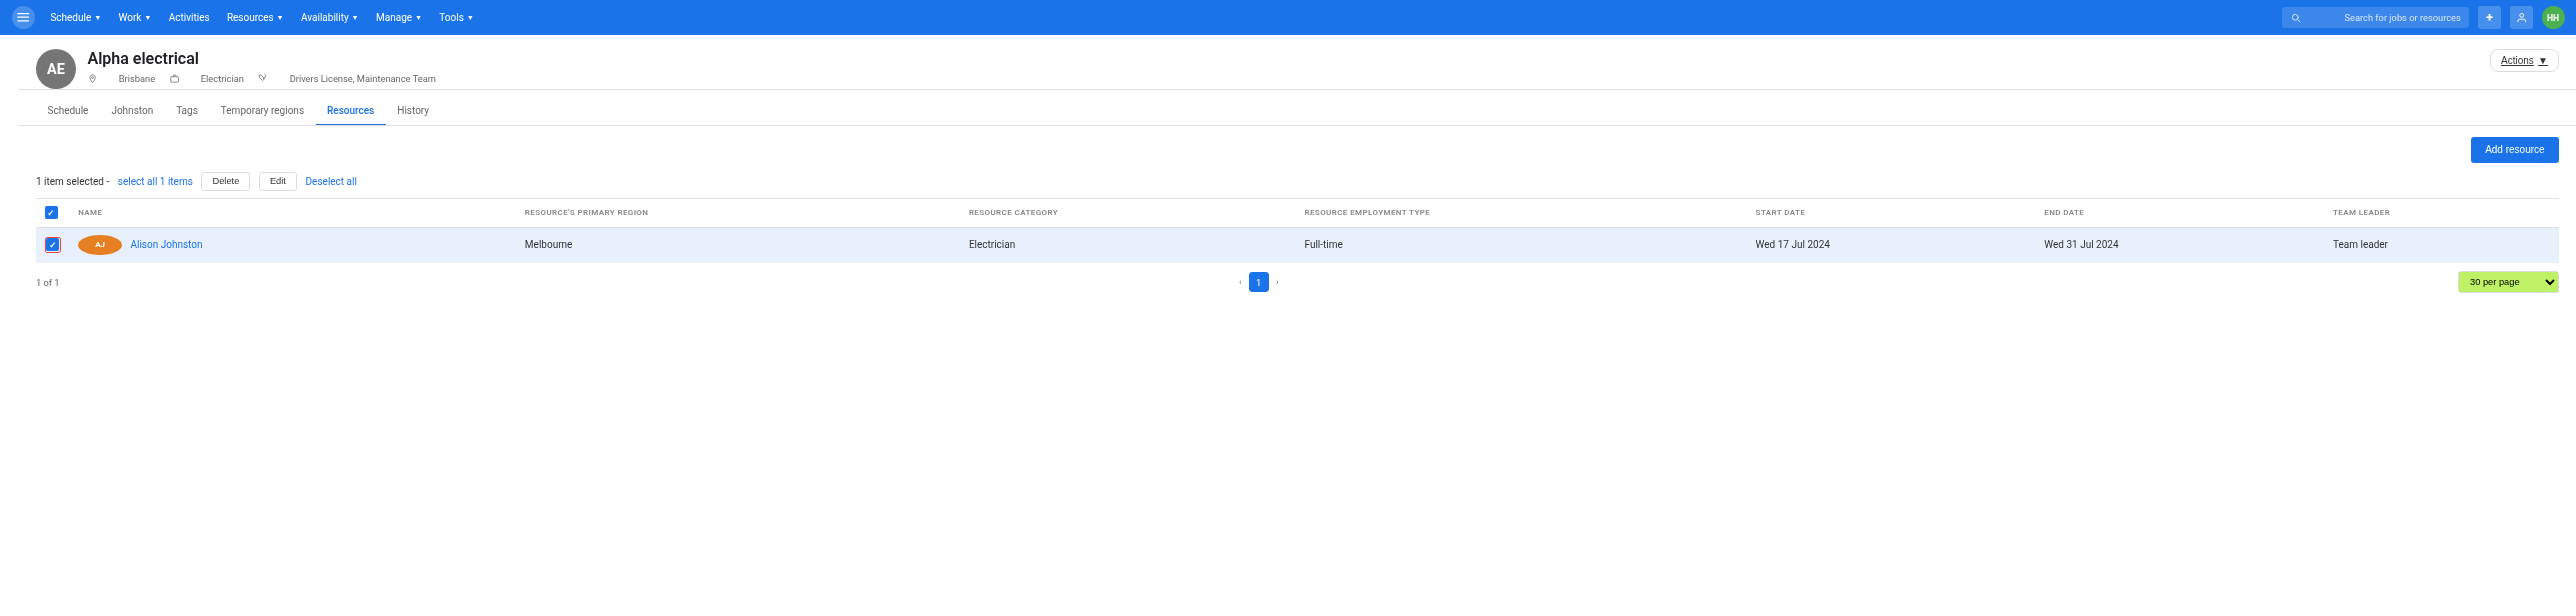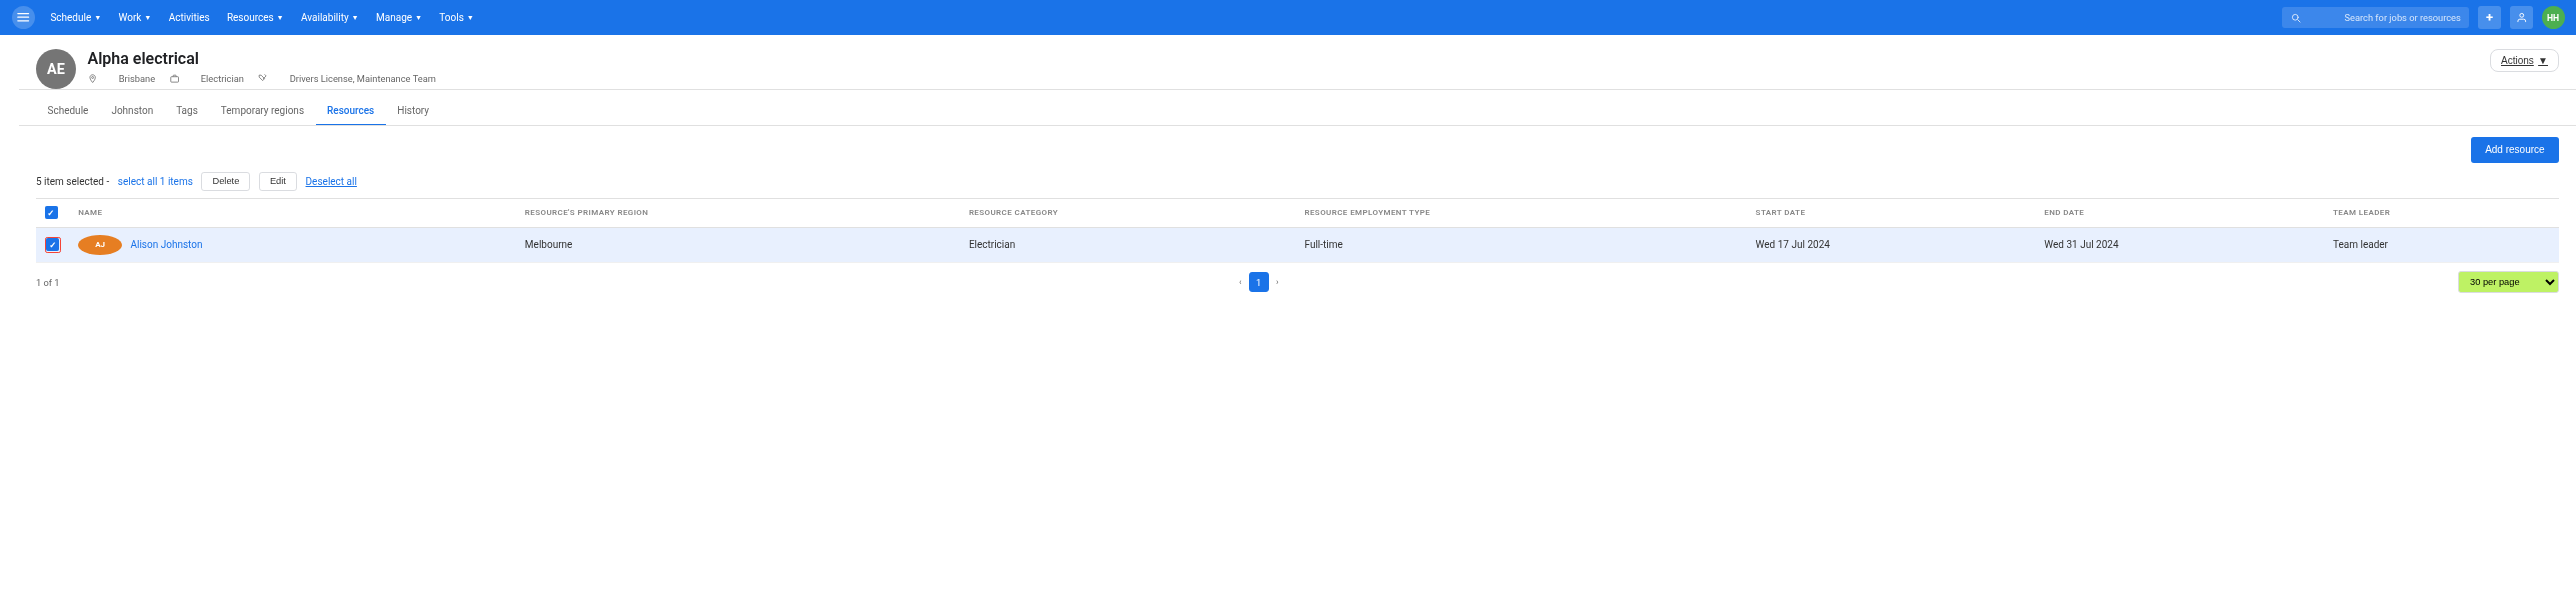--- a/index.html
+++ b/index.html
@@ -142,21 +142,21 @@
     .selection-text { font-size: 10px; color: #333; }
     .selection-link { color: #1a73e8; cursor: pointer; text-decoration: none; }
     .sel-btn {
       border: 0.7px solid #dadce0;
       background: white;
       padding: 3.6px 10px;
       border-radius: 2.9px;
       cursor: pointer;
       font-size: 9.3px; color: #333;
     }
-    .deselect-link { color: #1a73e8; cursor: pointer; font-size: 10px; text-decoration: underline; }
+    .deselect-link { color: #1a73e8; cursor: pointer; font-size: 10px; }
 
     
     .resource-table { width: 100%; border-collapse: collapse; }
     .resource-table th {
       text-align: left;
       font-size: 8px;
       font-weight: 600;
       color: #888;
       padding: 7.2px 8.6px;
       border-bottom: 0.7px solid #e0e0e0;
@@ -339,21 +339,21 @@
 
   <div class="main-content">
 
     <div class="action-row">
       <button class="add-resource-btn">
         <span>Add resource</span>
       </button>
     </div>
 
     <div class="selection-bar">
-      <span class="selection-text">5 item selected -</span>
+      <span class="selection-text">1 item selected -</span>
       <a class="selection-link">select all 1 items</a>
       <button class="sel-btn">Delete</button>
       <button class="sel-btn">Edit</button>
       <a class="deselect-link">Deselect all</a>
     </div>
 
     <table class="resource-table">
       <thead>
         <tr>
           <th class="checkbox-cell">

